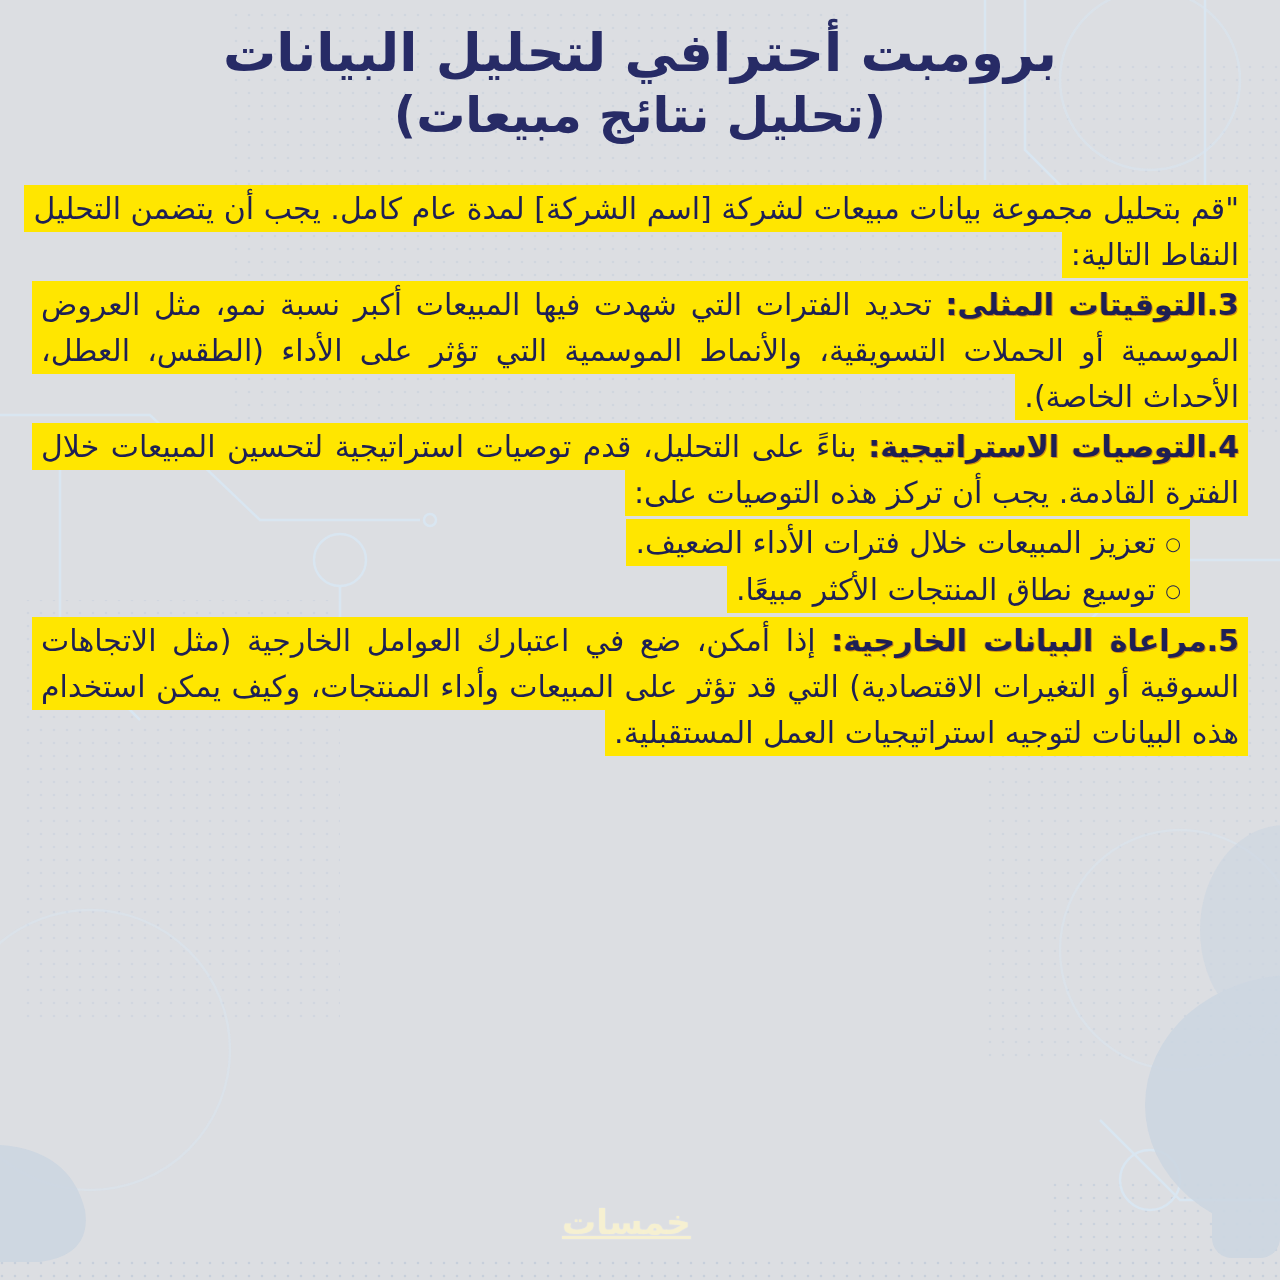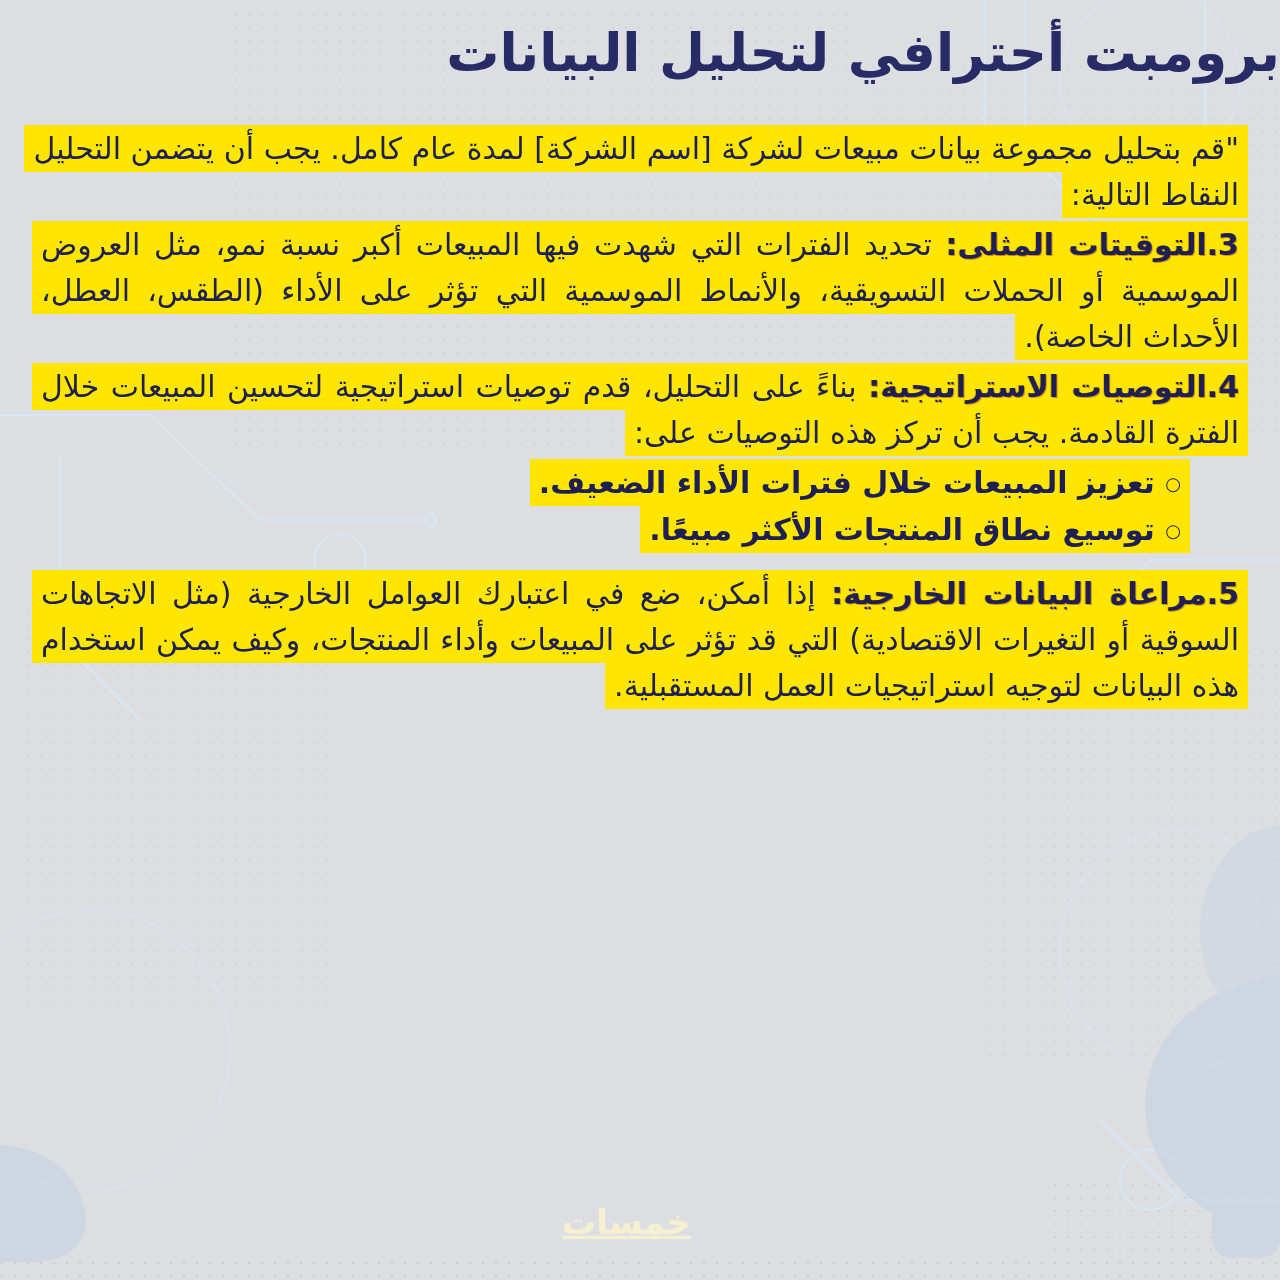--- a/index.html
+++ b/index.html
@@ -3,41 +3,41 @@
 <meta charset="utf-8">
 <style>
   html,body{margin:0;padding:0;}
   body{
     width:1280px;height:1280px;position:relative;overflow:hidden;
     background:#dcdee2;
     font-family:"DejaVu Sans", sans-serif;
   }
   .bgsvg{position:absolute;inset:0;z-index:0;}
   .header{
-    position:relative;z-index:2;direction:rtl;text-align:right;
+    position:relative;z-index:2;direction:rtl;text-align:center;
     padding-top:20px;color:#272b66;font-weight:bold;
   }
   .title1{font-size:53px;line-height:66px;letter-spacing:-1px;}
   .title2{font-size:49px;line-height:60px;letter-spacing:-1px;}
   .content{
     position:relative;z-index:2;direction:rtl;text-align:justify;
     margin:40px 32px 0 32px;color:#1e2054;
     font-size:30px;line-height:46px;
   }
   .para{margin:0 0 4px 0;}
   .mark{
     background:#ffe600;
     padding:6px 9px;
     -webkit-box-decoration-break:clone;box-decoration-break:clone;
   }
   .num,.head{
     font-weight:bold;
     text-shadow:1px 1px 0 rgba(150,35,35,.45), -1px 0 0 rgba(150,35,35,.25);
   }
-  .bullets{padding:0 58px 0 0;margin:0 0 17px 0;font-weight:bold;}
+  .bullets{padding:0 58px 0 0;margin:0 0 4px 0;}
   .bullet{margin:0;}
   .bmark{font-size:0.60em;vertical-align:3px;letter-spacing:4px;}
   .watermark{
     position:absolute;z-index:3;left:562px;top:1202px;
     direction:rtl;font-size:34px;font-weight:bold;
     color:rgba(248,241,205,0.85);
     text-decoration:underline;text-decoration-thickness:3px;
     text-shadow:0 0 2px rgba(255,255,255,0.35);
   }
 </style>
@@ -75,20 +75,21 @@
   <g fill="#ccd6e1" opacity="0.9">
     <path d="M0,1145 Q70,1150 85,1210 Q92,1255 40,1262 L0,1262 Z"></path>
     <ellipse cx="1295" cy="1105" rx="150" ry="130"></ellipse>
     <rect x="1212" y="1192" width="68" height="66" rx="20"></rect>
     <ellipse cx="1285" cy="930" rx="85" ry="105" opacity="0.7"></ellipse>
   </g>
 </svg>
 
 <div class="header">
   <div class="title1">برومبت أحترافي لتحليل البيانات</div>
+  <div class="title2">(تحليل نتائج مبيعات)</div>
 </div>
 
 <div class="content">
 
   <p class="para"><span class="mark">"قم بتحليل مجموعة بيانات مبيعات لشركة [اسم الشركة] لمدة عام كامل. يجب أن يتضمن التحليل النقاط التالية:</span></p>
 
 
 
   <p class="para"><span class="mark"><b class="num">3.</b><b class="head">التوقيتات المثلى:</b> <span>تحديد الفترات التي شهدت فيها المبيعات أكبر نسبة نمو، مثل العروض الموسمية أو الحملات التسويقية، والأنماط الموسمية التي تؤثر على الأداء (الطقس، العطل، الأحداث الخاصة).</span></span></p>
 

